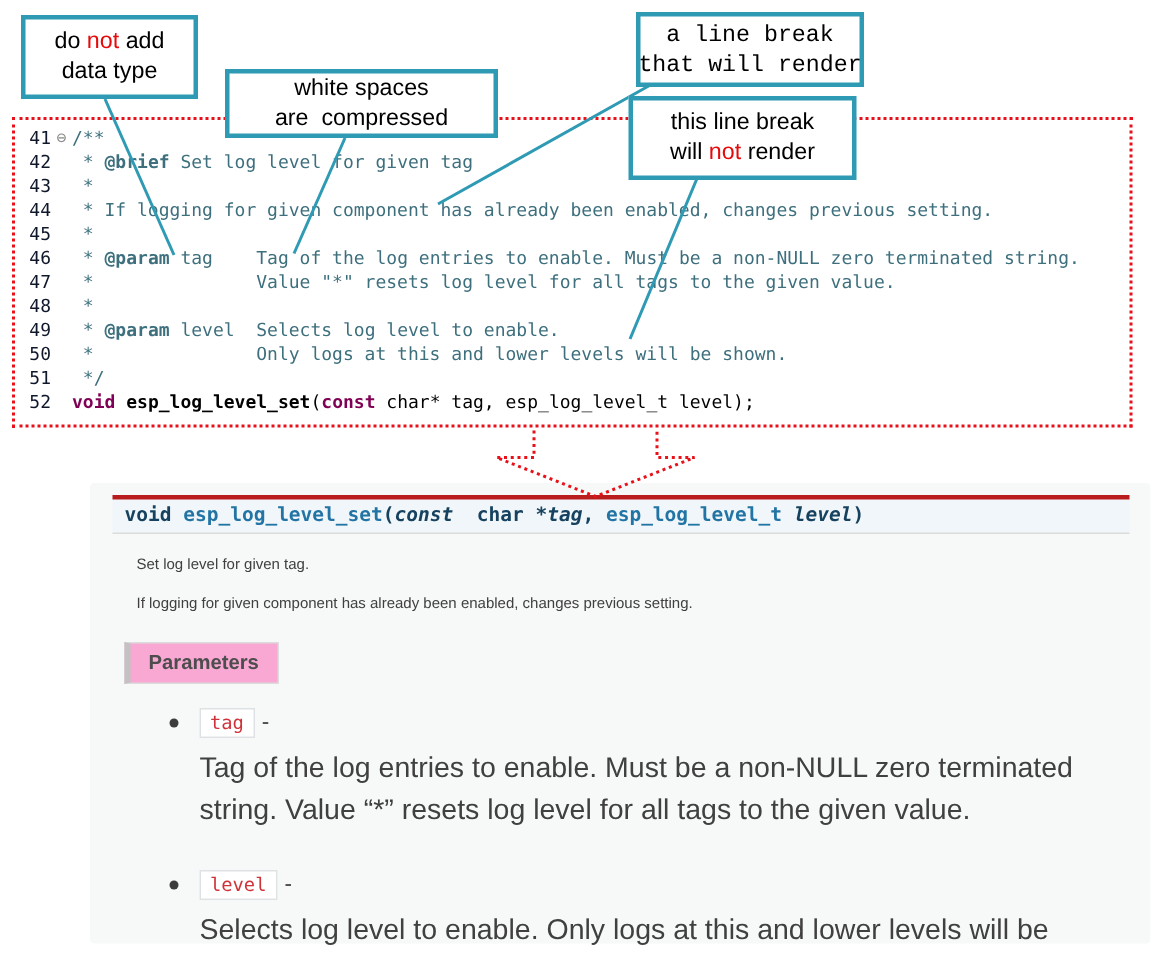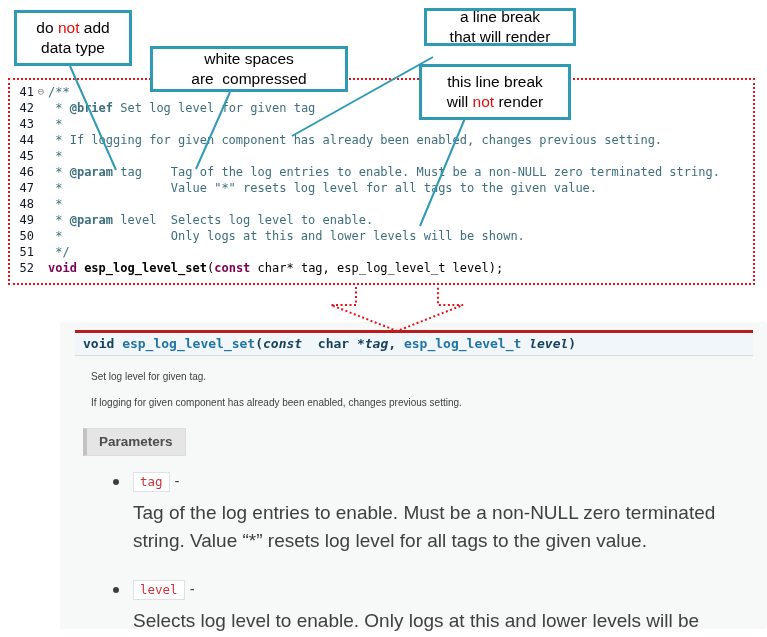--- a/index.html
+++ b/index.html
@@ -9,22 +9,22 @@
   
   .overlay{position:absolute;left:0;top:0;width:767px;height:637px;z-index:2;pointer-events:none;}
 
   
   .callout{position:absolute;background:#fff;border:3px solid #2e9ab3;z-index:3;
            display:flex;flex-direction:column;justify-content:center;align-items:center;
            text-align:center;font-size:15.5px;color:#000;line-height:1.32;box-sizing:border-box;}
   .callout div{white-space:pre;}
   .red{color:#e60b0b;}
   #co1{left:14px;top:10px;width:118px;height:56px;}
-  #co2{left:150px;top:46px;width:198px;height:46px;}
-  #co3{left:424px;top:8px;width:152px;height:38px;}
+  #co2{left:150px;top:46px;width:182px;height:46px;}
+  #co3{left:424px;top:8px;width:152px;height:50px;font-family:Liberation Mono, monospace;}
   #co4{left:419px;top:64px;width:152px;height:56px;}
 
   
   .codebox{position:absolute;left:8px;top:78px;width:747px;height:207px;border:2px dotted #e8111a;
            box-sizing:border-box;background:#fff;z-index:1;padding:4px 0 0 2px;overflow:hidden;}
   .cl{display:flex;height:16px;line-height:16px;font-family:"DejaVu Sans Mono", monospace;
       font-size:12px;white-space:pre;}
   .ln{width:22px;text-align:right;color:#0f172a;flex:none;}
   .fold{width:14px;color:#8a8a8a;flex:none;font-size:11px;text-align:center;}
   .ct{flex:1;}
@@ -36,21 +36,21 @@
 
   
   .docpanel{position:absolute;left:60px;top:322px;width:707px;height:307px;background:#f7f8f8;
             border-radius:3px;z-index:0;box-sizing:border-box;padding:8px 14px 0 15px;color:#404040;}
   .sig{background:#f0f6f9;border-top:3px solid #b91c1c;border-bottom:1px solid #dcdcdc;
        padding:3px 8px 4px;font-family:"DejaVu Sans Mono", monospace;font-size:13px;
        font-weight:bold;color:#16425f;white-space:pre;}
   .sig .name,.sig .type{color:#2274a5;}
   .sig .ti{font-style:italic;}
   .docpara{font-size:10px;margin:15px 0 0 16px;}
-  .parambox{display:inline-block;margin:20px 0 0 8px;background:#e5e5e5;border:1px solid #dcdcdc;
+  .parambox{display:inline-block;margin:20px 0 0 8px;background:#f9a8d4;border:1px solid #dcdcdc;
             border-left:4px solid #c2c2c2;padding:5px 12px 6px;font-size:13.5px;font-weight:bold;color:#4d4d4d;}
   .plist{list-style:none;margin:16px 0 0 0;padding:0 0 0 58px;}
   .pitem{position:relative;margin-top:12px;}
   .pitem + .pitem{margin-top:26px;}
   .dot{position:absolute;left:-20px;top:7px;width:6px;height:6px;background:#3d3d3d;border-radius:50%;}
   .chip{display:inline-block;font-family:"DejaVu Sans Mono", monospace;font-size:12.5px;color:#cf3339;
         background:#fff;border:1px solid #dfe2e4;padding:1px 6px 2px;}
   .pdash{font-size:15px;color:#404040;margin-left:5px;}
   .pdesc{font-size:19px;margin:7px 0 0 0;max-width:645px;line-height:1.45;}
 </style>

